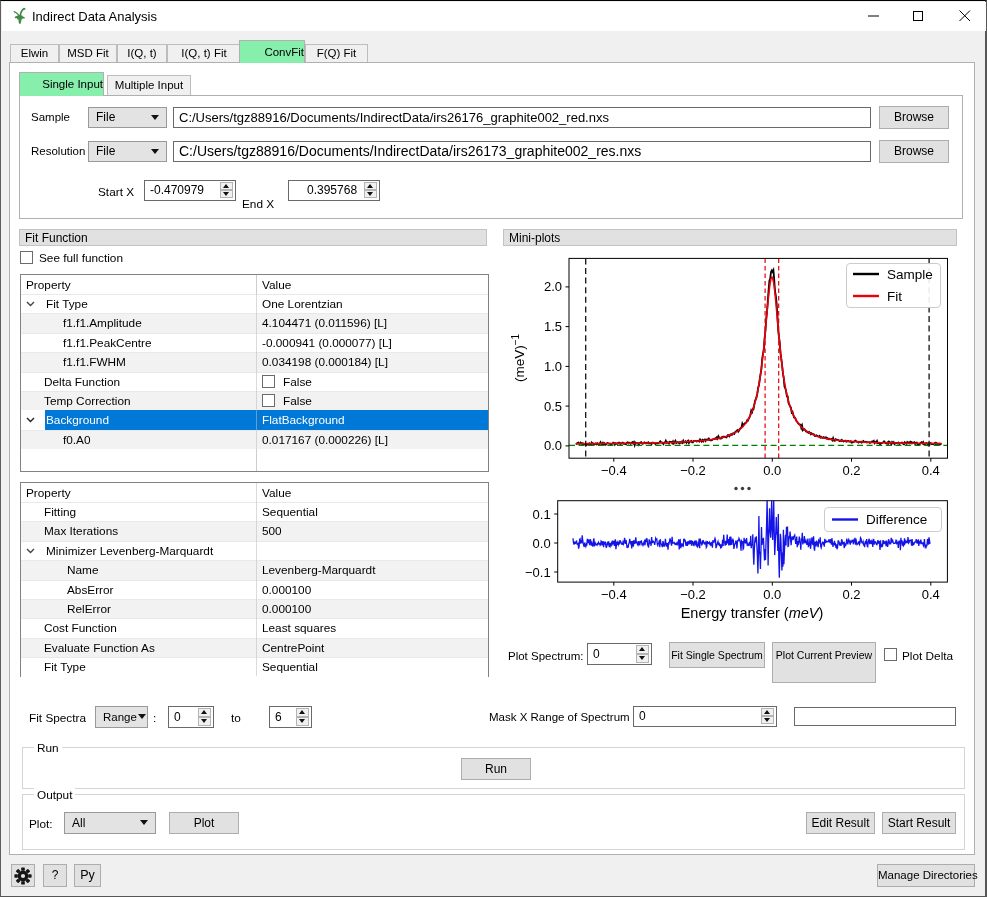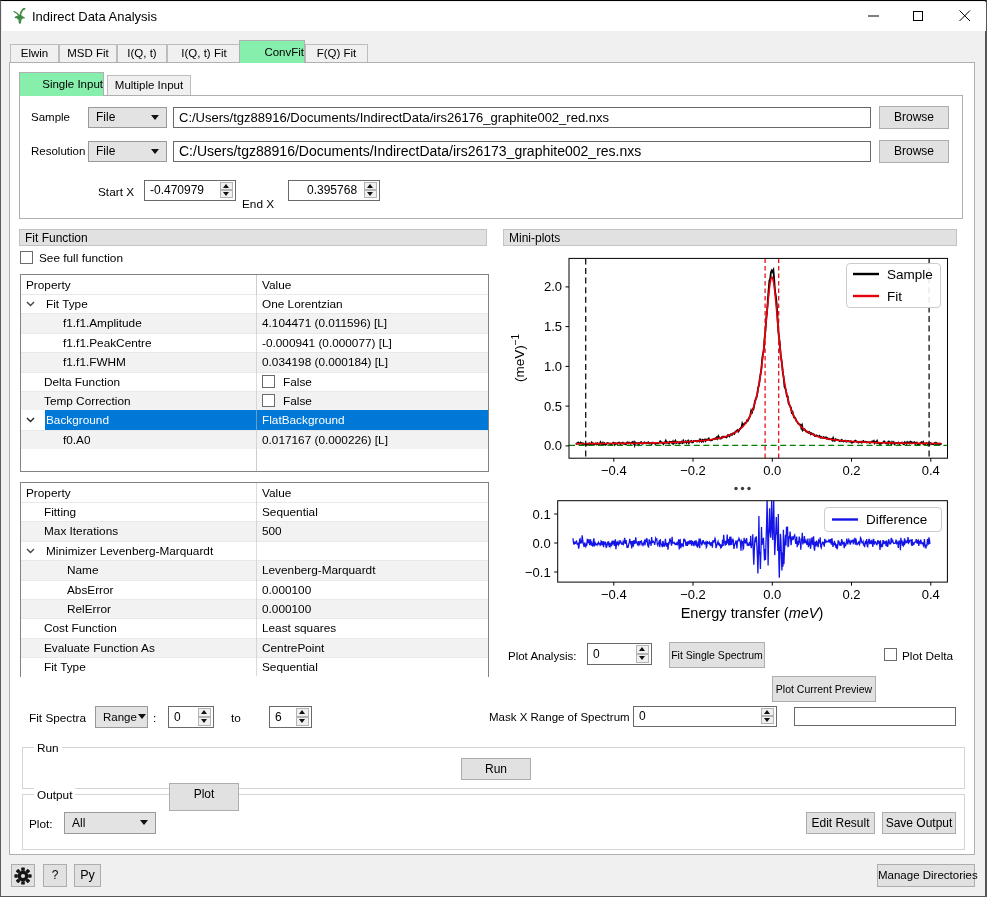--- a/index.html
+++ b/index.html
@@ -218,28 +218,28 @@
       <text x="47.700000000000045" y="271.5" font-size="13" fill="#000" text-anchor="end">0.1</text>
       <line x1="51.200000000000045" y1="296.0" x2="54.700000000000045" y2="296.0" stroke="#000" stroke-width="1"></line>
       <text x="47.700000000000045" y="300.5" font-size="13" fill="#000" text-anchor="end">0.0</text>
       <line x1="51.200000000000045" y1="325.0" x2="54.700000000000045" y2="325.0" stroke="#000" stroke-width="1"></line>
       <text x="47.700000000000045" y="329.5" font-size="13" fill="#000" text-anchor="end">−0.1</text>
       <rect x="321.5" y="260.5" width="117" height="24" rx="3.5" fill="#ffffff" fill-opacity="0.9" stroke="#cccccc" stroke-width="1"></rect>
       <line x1="329" y1="272.5" x2="355" y2="272.5" stroke="#1414e8" stroke-width="2.4"></line>
       <text x="363" y="277" font-size="13.5" fill="#000">Difference</text>
       <text x="249" y="371" font-size="14.5" fill="#000" text-anchor="middle">Energy transfer (<tspan font-style="italic">meV</tspan>)</text>
     </svg>
-    <div class="lbl" style="left:507px;top:649px;font-size:11.5px">Plot Analysis:</div>
+    <div class="lbl" style="left:507px;top:649px;font-size:11.5px">Plot Spectrum:</div>
     <div class="inp" style="left:586px;top:642px;width:65px;height:22px;padding-left:5px;line-height:20px">0</div>
     <div class="spinbtn" style="left:635px;top:644px;width:13px;height:9px;"></div>
     <div class="spinbtn" style="left:635px;top:653px;width:13px;height:9px;"></div>
     <div class="sarr-u" style="left:638px;top:646px"></div>
     <div class="sarr-d" style="left:638px;top:655px"></div>
     <div class="btn" style="left:668px;top:641px;width:96px;height:26px;line-height:24px;font-size:10.5px">Fit Single Spectrum</div>
-    <div class="btn" style="left:771px;top:675px;width:104px;height:26px;line-height:24px;font-size:10.5px">Plot Current Preview</div>
+    <div class="btn" style="left:771px;top:641px;width:104px;height:41px;line-height:24px;font-size:10.5px">Plot Current Preview</div>
     <div class="cb" style="left:883px;top:647px;width:13px;height:13px;"></div>
     <div class="lbl" style="left:901px;top:648px;">Plot Delta</div>
     <div class="lbl" style="left:28px;top:710px;">Fit Spectra</div>
     <div class="combo" style="left:94px;top:705px;width:53px;height:22px;padding-left:7px;line-height:20px"><span style="font-size:11.5px">Range</span></div>
     <div class="carr" style="left:137px;top:713px"></div>
     <div class="lbl" style="left:152px;top:710px;">:</div>
     <div class="inp" style="left:167px;top:705px;width:46px;height:22px;padding-left:5px;line-height:20px">0</div>
     <div class="spinbtn" style="left:197px;top:707px;width:13px;height:9px;"></div>
     <div class="spinbtn" style="left:197px;top:716px;width:13px;height:9px;"></div>
     <div class="sarr-u" style="left:200px;top:709px"></div>
@@ -258,23 +258,23 @@
     <div class="sarr-d" style="left:763px;top:717px"></div>
     <div class="inp" style="left:793px;top:706px;width:162px;height:19px;"></div>
     <div class="gb" style="left:21px;top:746px;width:943px;height:42px;"></div>
     <div class="lbl" style="left:33px;top:740px;background:#fff;padding:0 3px">Run</div>
     <div class="btn" style="left:460px;top:757px;width:70px;height:22px;line-height:20px;font-size:12px">Run</div>
     <div class="gb" style="left:21px;top:793px;width:943px;height:56px;"></div>
     <div class="lbl" style="left:33px;top:787px;background:#fff;padding:0 3px">Output</div>
     <div class="lbl" style="left:28px;top:816px;">Plot:</div>
     <div class="combo" style="left:63px;top:811px;width:92px;height:22px;padding-left:7px;line-height:20px">All</div>
     <div class="carr" style="left:139px;top:819px"></div>
-    <div class="btn" style="left:168px;top:782px;width:70px;height:28px;line-height:20px;font-size:12px">Plot</div>
+    <div class="btn" style="left:168px;top:811px;width:70px;height:22px;line-height:20px;font-size:12px">Plot</div>
     <div class="btn" style="left:805px;top:811px;width:69px;height:22px;line-height:20px;font-size:12px">Edit Result</div>
-    <div class="btn" style="left:881px;top:811px;width:74px;height:22px;line-height:20px;font-size:12px">Save Output</div>
+    <div class="btn" style="left:881px;top:811px;width:74px;height:22px;line-height:20px;font-size:12px">Start Result</div>
     <div class="btn" style="left:10px;top:863px;width:24px;height:23px;line-height:21px;font-size:12px"></div>
     <svg style="left:13px;top:866px" width="18" height="18" viewBox="0 0 18 18">
 <g fill="#141414">
 <circle cx="9" cy="9" r="5.4"></circle>
 <g>
 <rect x="7.2" y="0.4" width="3.6" height="3.4" rx="0.7"></rect>
 <rect x="7.2" y="14.2" width="3.6" height="3.4" rx="0.7"></rect>
 <rect x="0.4" y="7.2" width="3.4" height="3.6" rx="0.7"></rect>
 <rect x="14.2" y="7.2" width="3.4" height="3.6" rx="0.7"></rect>
 <g transform="rotate(45 9 9)">

